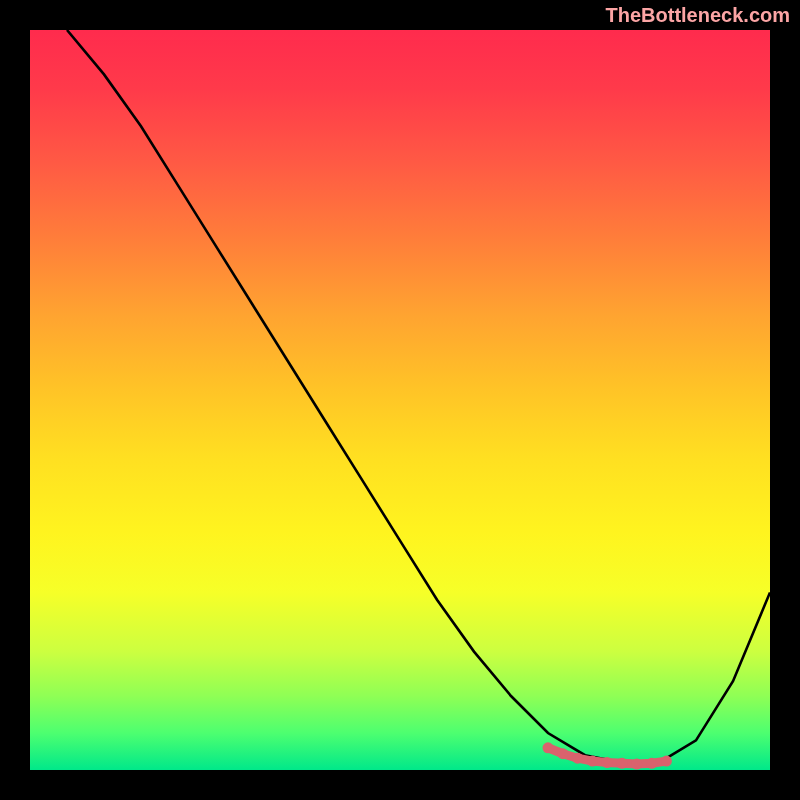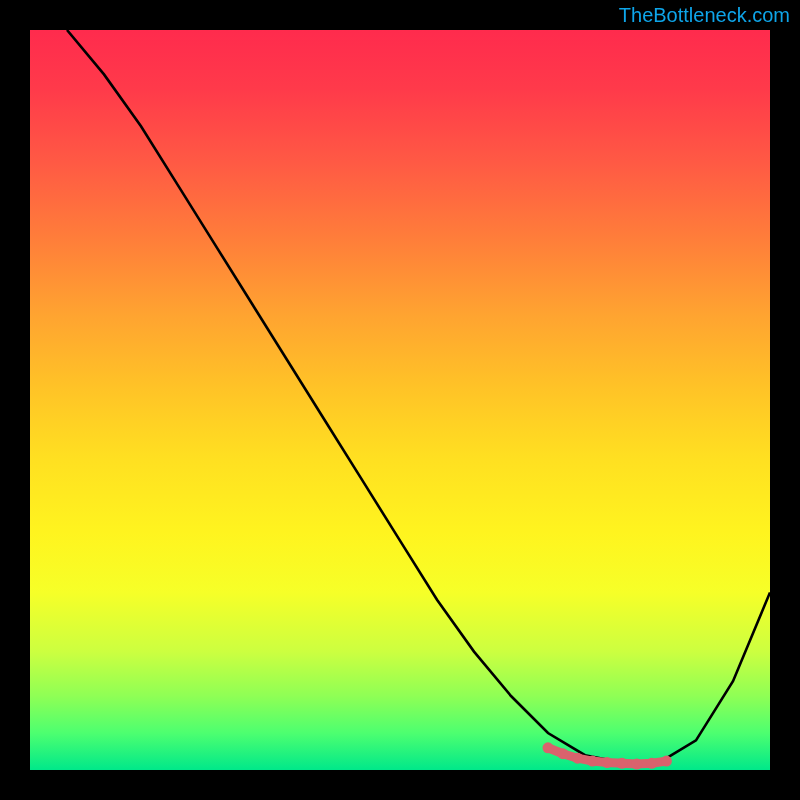--- a/index.html
+++ b/index.html
@@ -7,23 +7,23 @@
     width: 800px;
     height: 800px;
     background: #000;
     position: relative;
     font-family: Arial, sans-serif;
   }
   .watermark {
     position: absolute;
     top: 4px;
     right: 10px;
-    color: #0ea5e9;
+    color: #fca5a5;
     font-size: 20px;
-    font-weight: 400;
+    font-weight: 700;
     z-index: 10;
   }
   .plot-area {
     position: absolute;
     left: 30px;
     top: 30px;
     width: 740px;
     height: 740px;
     background: linear-gradient(to bottom,
       #ff2b4d 0%,

